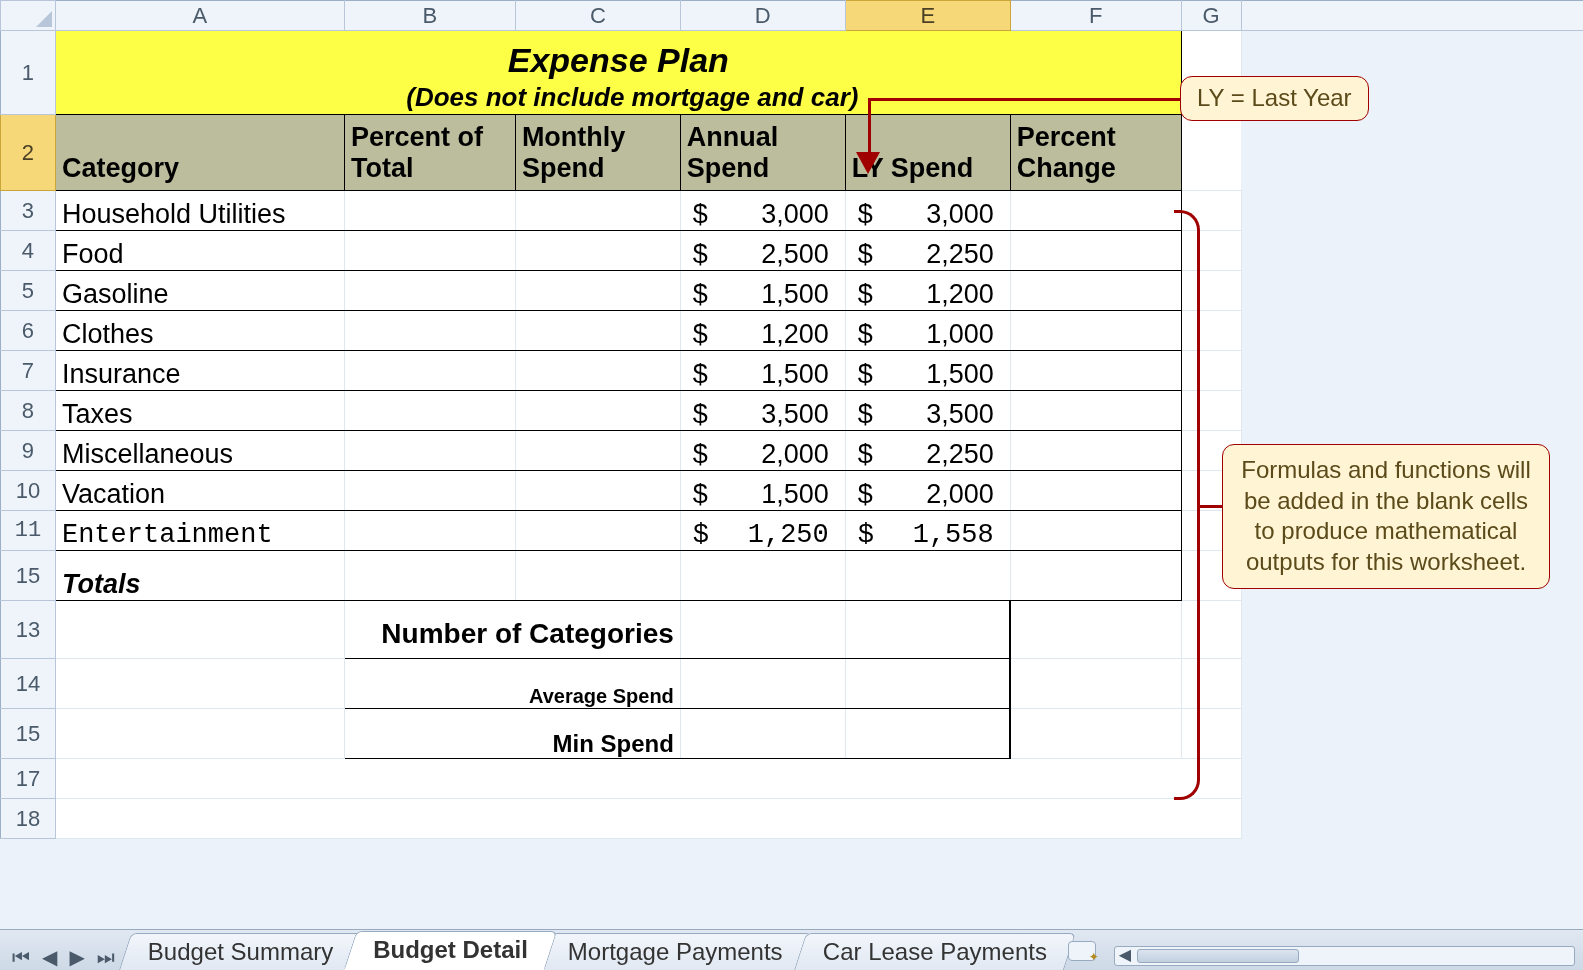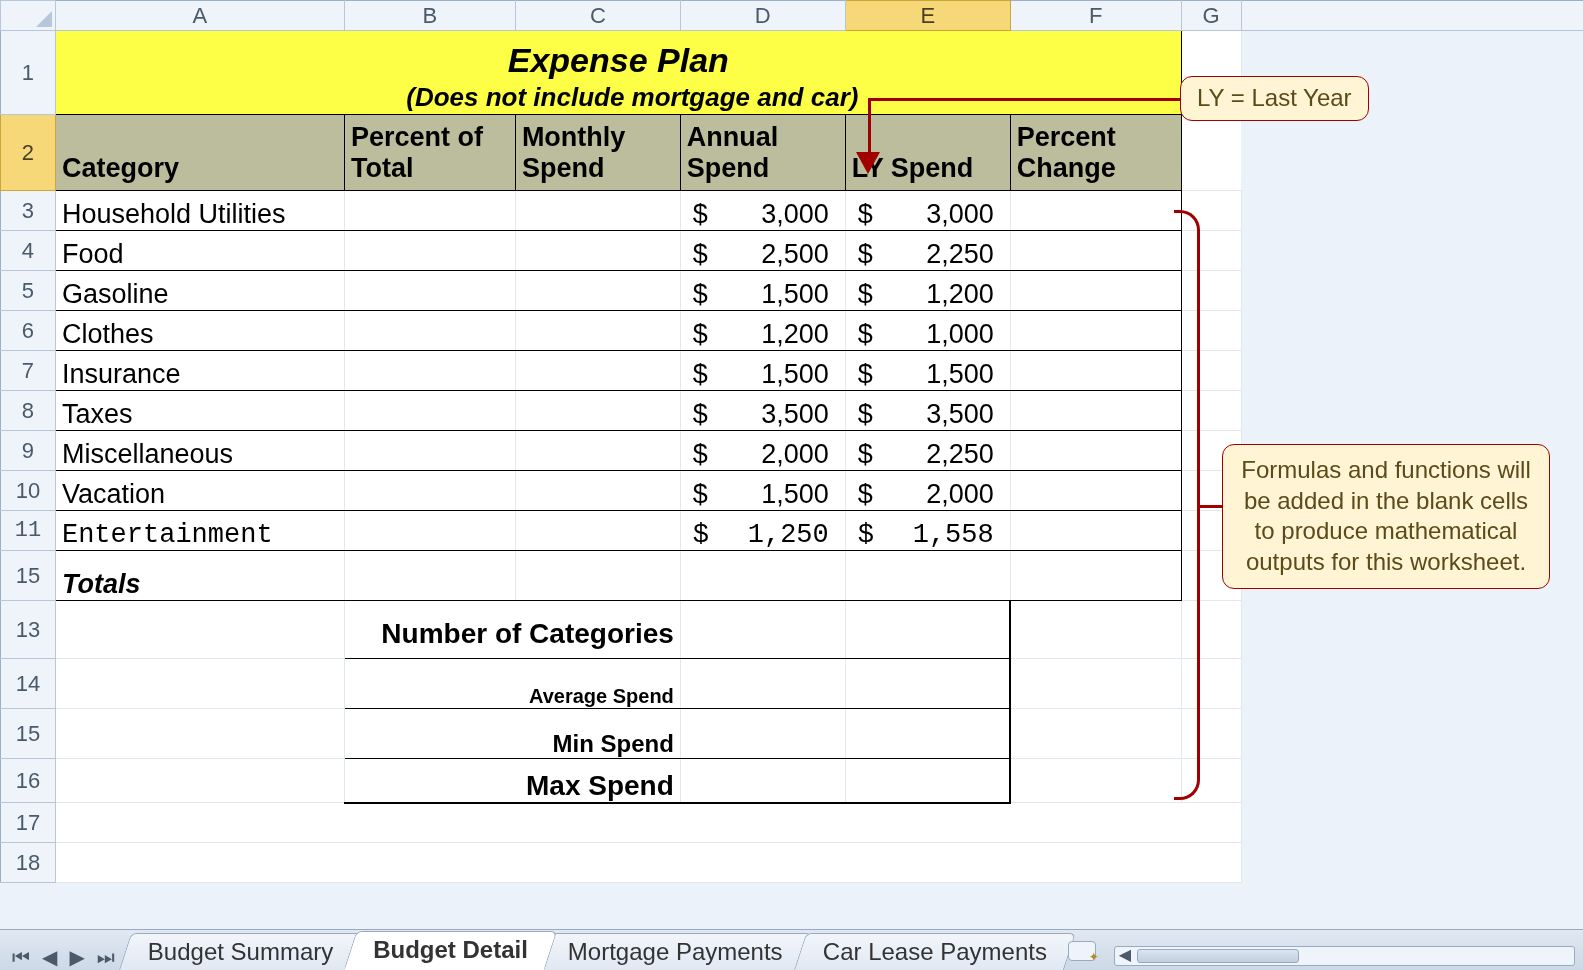--- a/index.html
+++ b/index.html
@@ -356,30 +356,20 @@
     <td class="rowhdr">15</td>
     <td class="cell"></td>
     <td class="cell statLabel bL bB" colspan="2" style="font-size:24px">Min Spend</td>
     <td class="cell bB"></td>
     <td class="cell bB bR" style="border-right-width:2px"></td>
     <td class="cell"></td>
     <td class="cell"></td>
     <td class="cell" style="border:none;background:transparent"></td>
   </tr>
 
-  <tr style="height:44px">
-    <td class="rowhdr">16</td>
-    <td class="cell"></td>
-    <td class="cell statLabel bL bB" colspan="2" style="font-size:28px;border-bottom-width:2px">Max Spend</td>
-    <td class="cell bB" style="border-bottom-width:2px"></td>
-    <td class="cell bB bR" style="border-right-width:2px;border-bottom-width:2px"></td>
-    <td class="cell"></td>
-    <td class="cell"></td>
-    <td class="cell" style="border:none;background:transparent"></td>
-  </tr>
 
   <tr style="height:40px">
             <td class="rowhdr">17</td>
             <td class="cell" colspan="7"></td>
             <td class="cell" style="border:none;background:transparent"></td>
           </tr>
   <tr style="height:40px">
             <td class="rowhdr">18</td>
             <td class="cell" colspan="7"></td>
             <td class="cell" style="border:none;background:transparent"></td>

